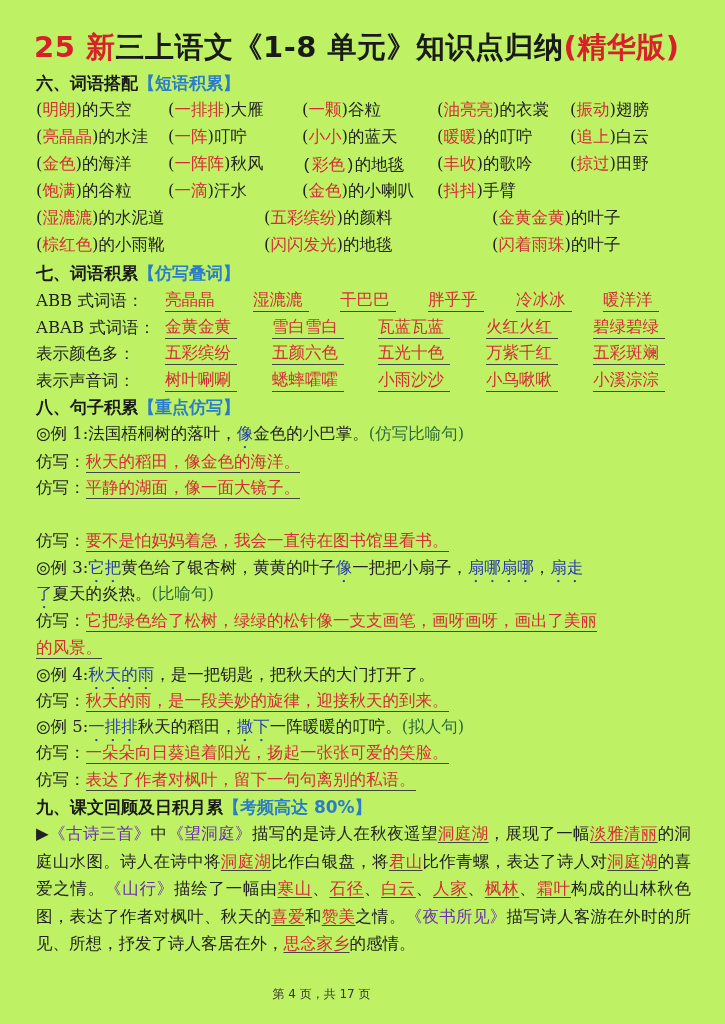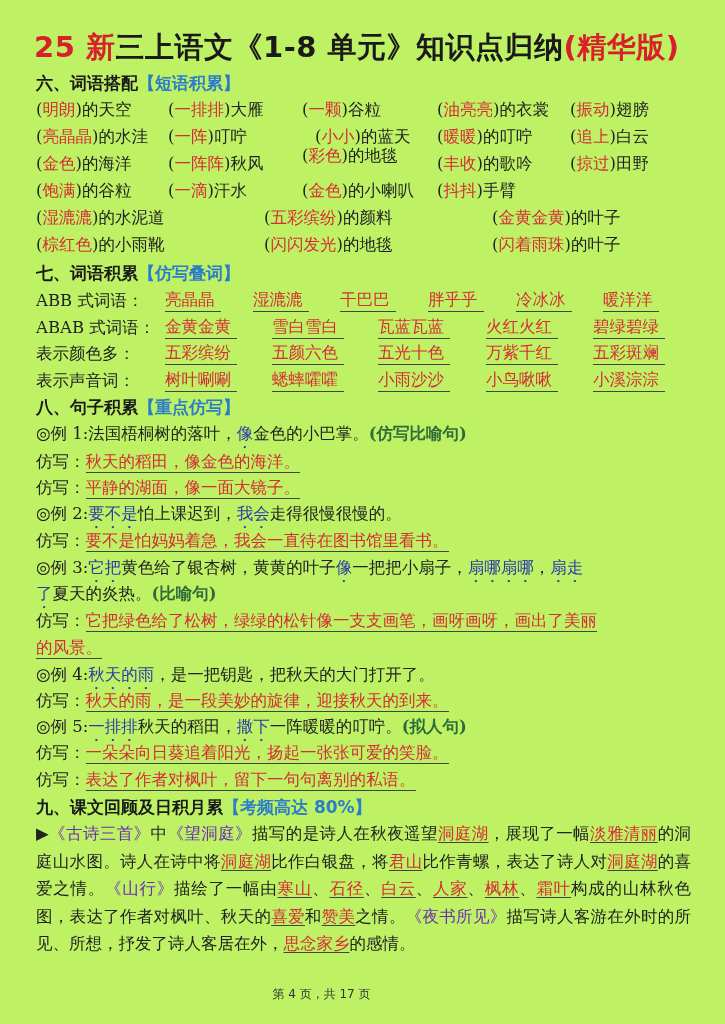--- a/index.html
+++ b/index.html
@@ -13,21 +13,21 @@
   }
   .title .red { color: #d8202a; }
   .sec {
     position: absolute; left: 36px; font-size: 17px; font-weight: bold; color: #1a1a1a;
     font-family: "DejaVu Sans", "Liberation Sans", sans-serif; white-space: nowrap; text-align: center;
   }
   .sec .tag { color: #2b7cc9; font-weight: bold; }
   .line { position: absolute; left: 36px; font-size: 16.5px; white-space: nowrap; color: #222; line-height: 24px; }
   .red { color: #d62c36; }
   .blue { color: #2a3ca8; }
-  .green { color: #2f6b3a; font-weight: bold; }
+  .green { color: #2f6b3a; }
   .purple { color: #6a2fb0; }
   .cell { position: absolute; font-size: 16.5px; white-space: nowrap; line-height: 24px; }
   .ul { text-decoration: underline; text-decoration-color: #444; text-underline-offset: 3px; }
   .dot { text-emphasis: dot #2a3ca8; text-emphasis-position: under; -webkit-text-emphasis: dot #2a3ca8; -webkit-text-emphasis-position: under; }
   .fx { position: absolute; left: 36px; font-size: 16.5px; white-space: nowrap; line-height: 24px; }
   .fx .ans { color: #d62c36; border-bottom: 1.5px solid #444; padding-bottom: 1px; }
   .para { position: absolute; left: 36px; width: 655px; font-size: 16.5px; line-height: 27.5px; color: #222; text-align: justify; }
   .footer { position: absolute; top: 986px; left: 0; width: 643px; text-align: center; font-size: 12px; color: #333; font-family: "DejaVu Sans", "Liberation Sans", sans-serif; }
 </style>
 </head>
@@ -44,26 +44,26 @@
   </div>
 
   <div id="s6">
       <div class="cell" style="left: 36px; top: 98px;">(<span class="red">明朗</span>)<span>的天空</span></div>
       <div class="cell" style="left: 168px; top: 98px;">(<span class="red">一排排</span>)<span>大雁</span></div>
       <div class="cell" style="left: 302px; top: 98px;">(<span class="red">一颗</span>)<span>谷粒</span></div>
       <div class="cell" style="left: 437px; top: 98px;">(<span class="red">油亮亮</span>)<span>的衣裳</span></div>
       <div class="cell" style="left: 570px; top: 98px;">(<span class="red">振动</span>)<span>翅膀</span></div>
       <div class="cell" style="left: 36px; top: 125px;">(<span class="red">亮晶晶</span>)<span>的水洼</span></div>
       <div class="cell" style="left: 168px; top: 125px;">(<span class="red">一阵</span>)<span>叮咛</span></div>
-      <div class="cell" style="left: 315px; top: 125px;">(<span class="red">小小</span>)<span>的蓝天</span></div>
+      <div class="cell" style="left: 302px; top: 125px;">(<span class="red">小小</span>)<span>的蓝天</span></div>
       <div class="cell" style="left: 437px; top: 125px;">(<span class="red">暖暖</span>)<span>的叮咛</span></div>
       <div class="cell" style="left: 570px; top: 125px;">(<span class="red">追上</span>)<span>白云</span></div>
       <div class="cell" style="left: 36px; top: 152px;">(<span class="red">金色</span>)<span>的海洋</span></div>
       <div class="cell" style="left: 168px; top: 152px;">(<span class="red">一阵阵</span>)<span>秋风</span></div>
-      <div class="cell" style="left: 302px; top: 144px;">(<span class="red">彩色</span>)<span>的地毯</span></div>
+      <div class="cell" style="left: 302px; top: 154px; font-family: Liberation Mono, monospace;">(<span class="red">彩色</span>)<span>的地毯</span></div>
       <div class="cell" style="left: 437px; top: 152px;">(<span class="red">丰收</span>)<span>的歌吟</span></div>
       <div class="cell" style="left: 570px; top: 152px;">(<span class="red">掠过</span>)<span>田野</span></div>
       <div class="cell" style="left: 36px; top: 179px;">(<span class="red">饱满</span>)<span>的谷粒</span></div>
       <div class="cell" style="left: 168px; top: 179px;">(<span class="red">一滴</span>)<span>汗水</span></div>
       <div class="cell" style="left: 302px; top: 179px;">(<span class="red">金色</span>)<span>的小喇叭</span></div>
       <div class="cell" style="left: 437px; top: 179px;">(<span class="red">抖抖</span>)<span>手臂</span></div>
       <div class="cell" style="left: 36px; top: 206px;">(<span class="red">湿漉漉</span>)<span>的水泥道</span></div>
       <div class="cell" style="left: 264px; top: 206px;">(<span class="red">五彩缤纷</span>)<span>的颜料</span></div>
       <div class="cell" style="left: 492px; top: 206px;">(<span class="red">金黄金黄</span>)<span>的叶子</span></div>
       <div class="cell" style="left: 36px; top: 233px;">(<span class="red">棕红色</span>)<span>的小雨靴</span></div>
@@ -105,23 +105,20 @@
   <div class="sec" style="top:396px">
     <span>八、句子积累</span><span class="tag">【重点仿写】</span>
   </div>
 
   <div class="line" style="top:422px">
     <span>◎例 1:法国梧桐树的落叶，</span><span class="blue dot">像</span><span>金色的小巴掌。</span><span class="green">(仿写比喻句)</span>
   </div>
   <div class="fx" style="top:476px"><span>仿写：</span><span class="ans">平静的湖面，像一面大镜子。</span></div>
   <div class="fx" style="top:450px"><span>仿写：</span><span class="ans">秋天的稻田，像金色的海洋。</span></div>
 
-  <div class="line" style="top:502px">
-    <span>◎例 2:</span><span class="blue dot">要不是</span><span>怕上课迟到，</span><span class="blue dot">我会</span><span>走得很慢很慢的。</span>
-  </div>
   <div class="fx" style="top:529px"><span>仿写：</span><span class="ans">要不是怕妈妈着急，我会一直待在图书馆里看书。</span></div>
 
   <div class="line" style="top:556px">
     <span>◎例 3:</span><span class="blue dot">它把</span><span>黄色给了银杏树，黄黄的叶子</span><span class="blue dot">像</span><span>一把把小扇子，</span><span class="blue dot">扇哪扇哪</span><span>，</span><span class="blue dot">扇走</span>
   </div>
   <div class="line" style="top:582px">
     <span class="blue dot">了</span><span>夏天的炎热。</span><span class="green">(比喻句)</span>
   </div>
   <div class="fx" style="top:609px"><span>仿写：</span><span class="ans">它把绿色给了松树，绿绿的松针像一支支画笔，画呀画呀，画出了美丽</span></div>
   <div class="fx" style="top:636px"><span class="ans">的风景。</span></div>

